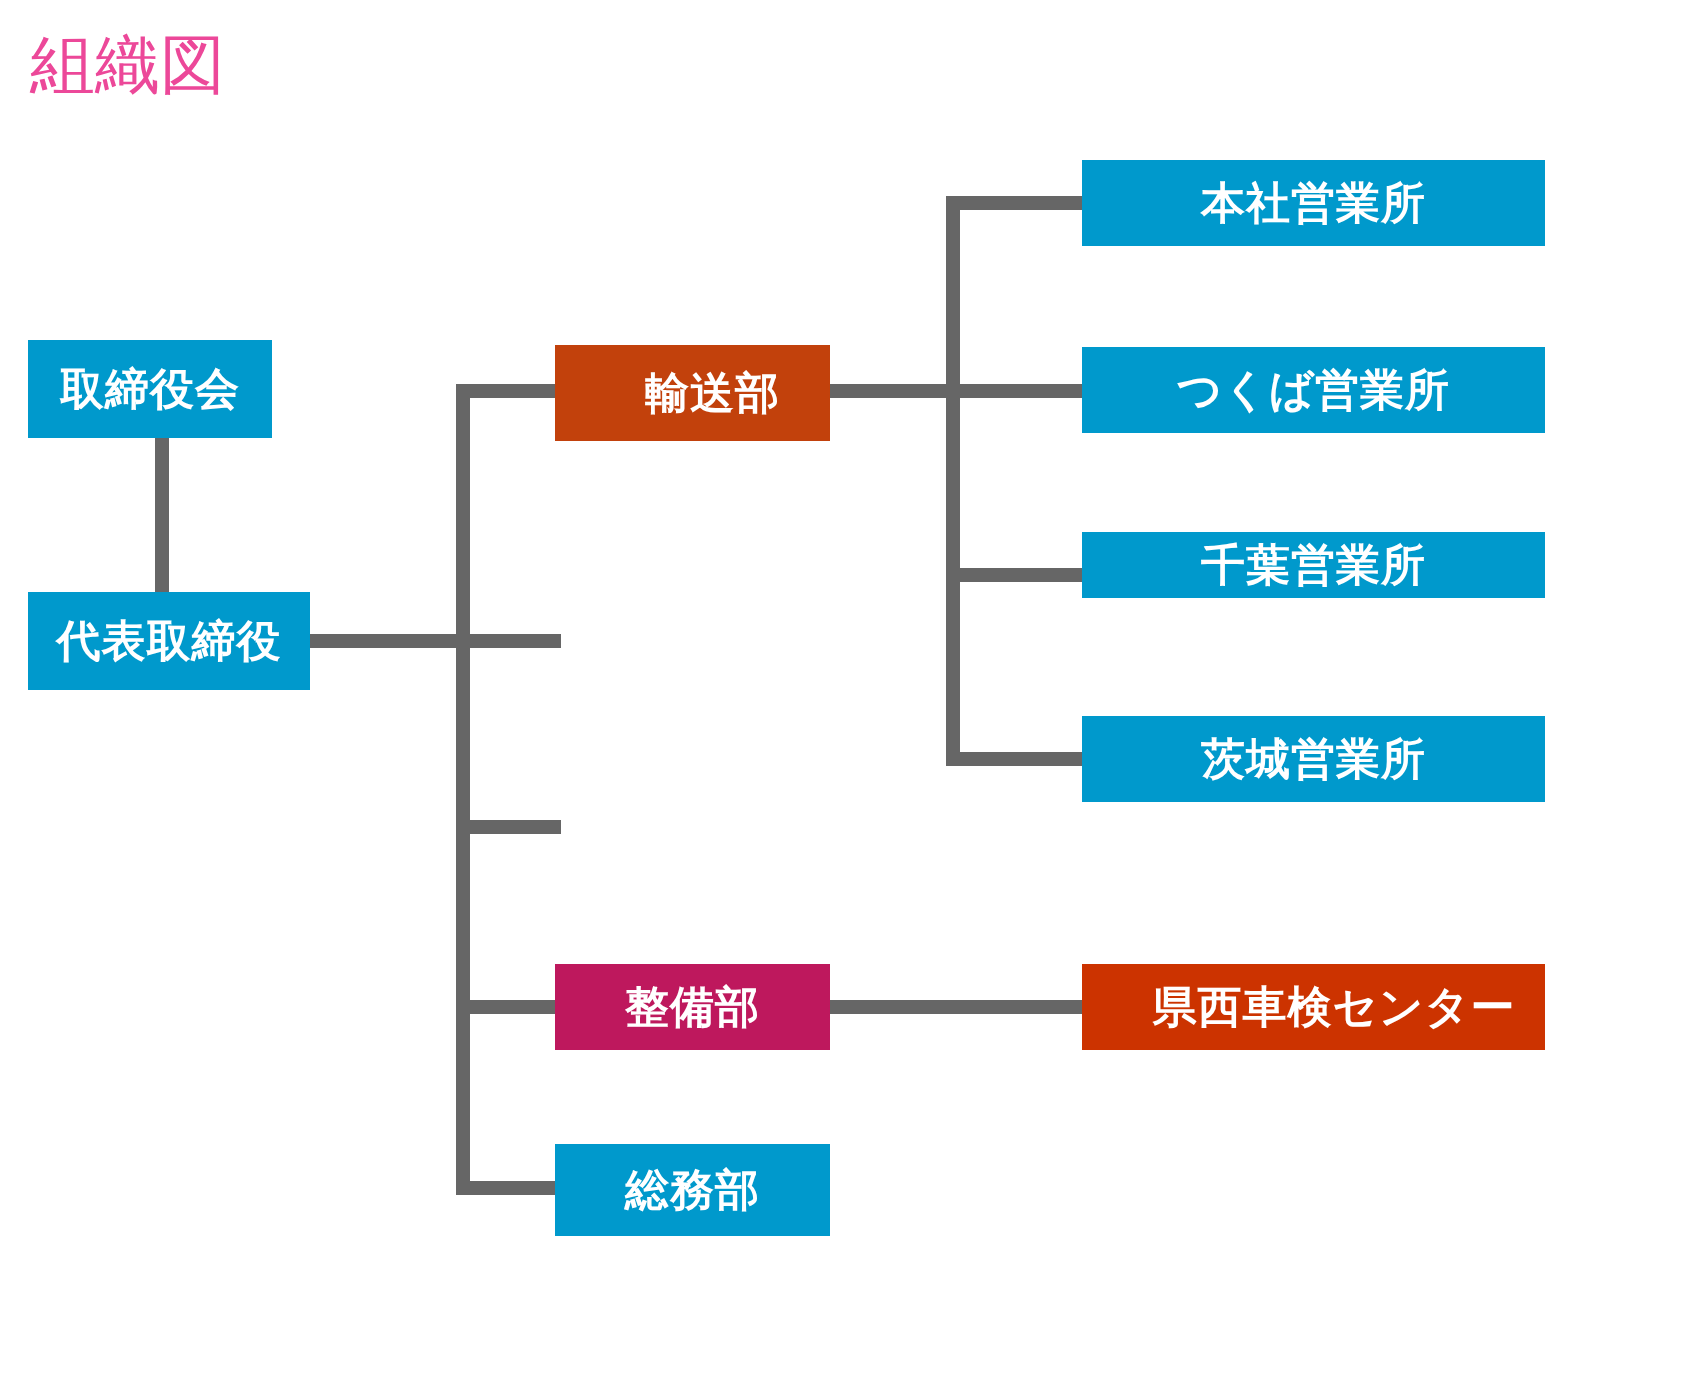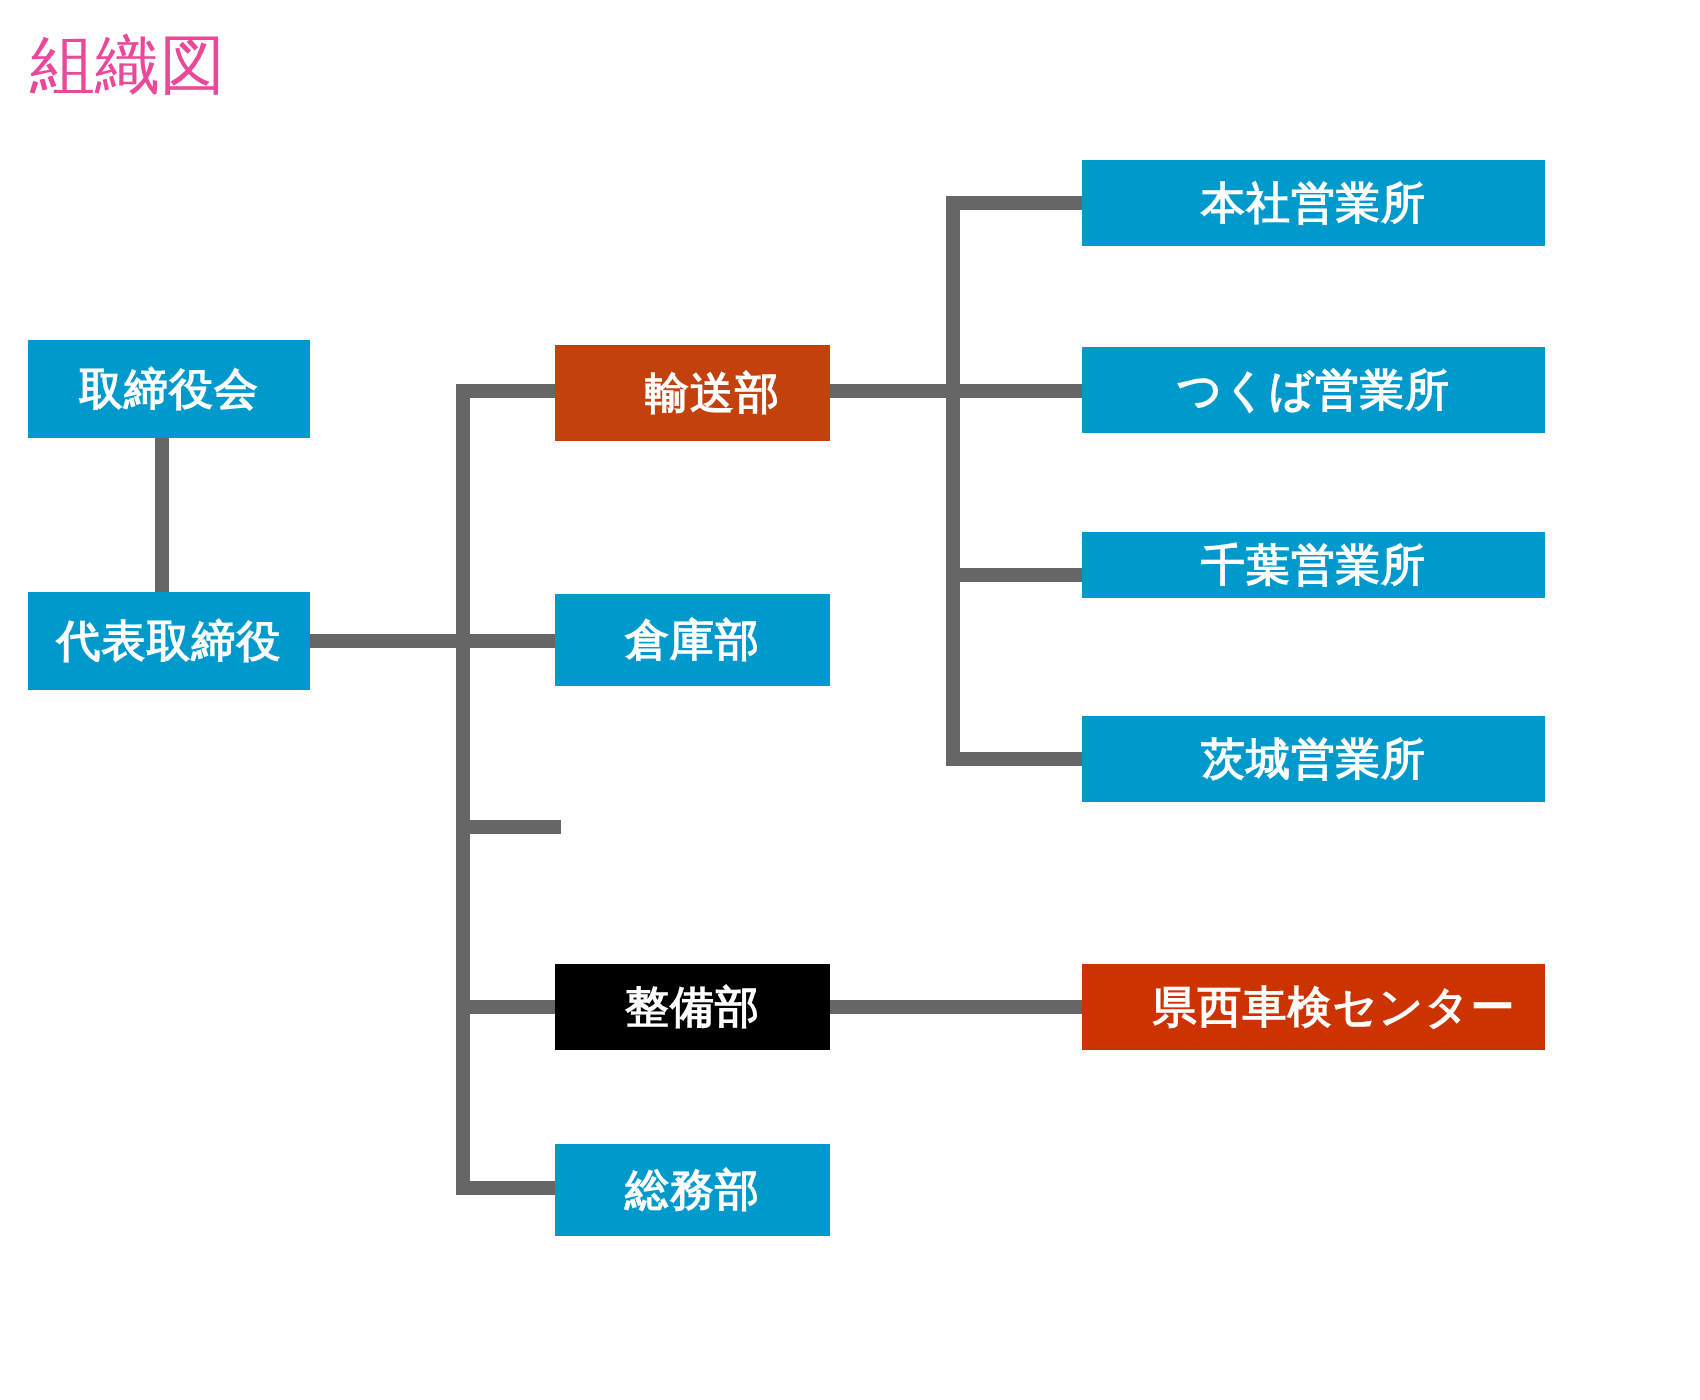--- a/index.html
+++ b/index.html
@@ -79,38 +79,35 @@
   <div class="connector" style="left:946px; top:196px; width:145px; height:14px;"></div>
 
   <div class="connector" style="left:946px; top:384px; width:145px; height:14px;"></div>
 
   <div class="connector" style="left:946px; top:568px; width:145px; height:14px;"></div>
 
   <div class="connector" style="left:946px; top:752px; width:145px; height:14px;"></div>
 
   <div class="connector" style="left:830px; top:1000px; width:260px; height:14px;"></div>
 
-  <div class="node" style="left:28px; top:340px; width:282px; height:98px; background:#0099cc;">
+  <div class="node" style="left:28px; top:340px; width:244px; height:98px; background:#0099cc;">
     <span>取締役会</span>
   </div>
 
   <div class="node" style="left:28px; top:592px; width:282px; height:98px; background:#0099cc;">
     <span>代表取締役</span>
   </div>
 
   <div class="node" style="left:555px; top:345px; width:275px; height:96px; background:#c2410c;padding-left:40px;">
     <span>輸送部</span>
   </div>
 
-  <div class="node" style="left:555px; top:594px; width:275px; height:92px; background:#0099cc;">
-    <span>倉庫部</span>
-  </div>
 
 
-  <div class="node" style="left:555px; top:964px; width:275px; height:86px; background:#000000;">
+  <div class="node" style="left:555px; top:964px; width:275px; height:86px; background:#be185d;">
     <span>整備部</span>
   </div>
 
   <div class="node" style="left:1082px; top:160px; width:463px; height:86px; background:#0099cc;">
     <span>本社営業所</span>
   </div>
 
   <div class="node" style="left:555px; top:1144px; width:275px; height:92px; background:#0099cc;">
     <span>総務部</span>
   </div>

